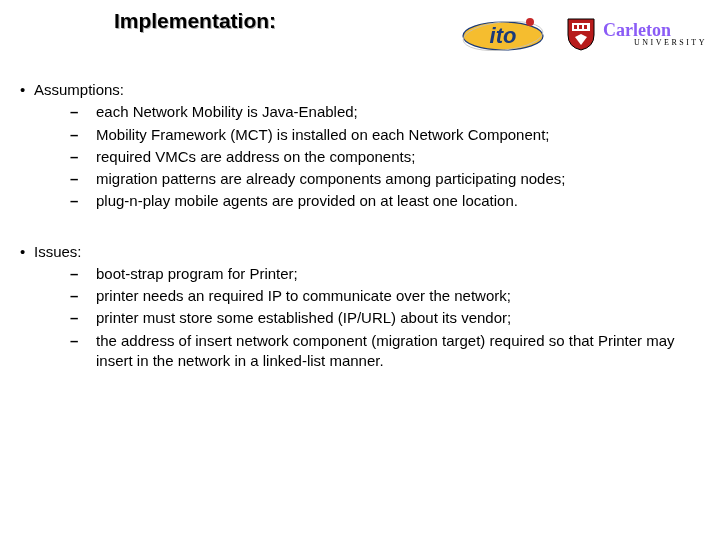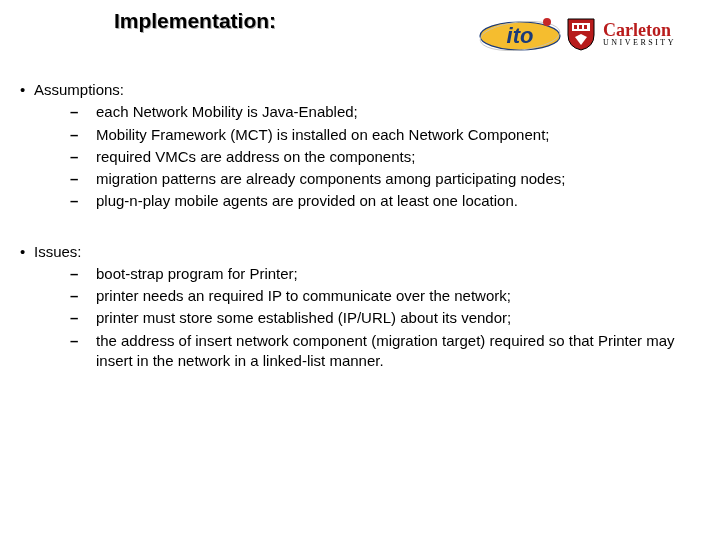--- a/index.html
+++ b/index.html
@@ -35,21 +35,21 @@
     font-size: 21px;
     line-height: 1.25;
     color: #000000;
     text-shadow: 1px 1px 0 #b0b0b0;
   }
   .logos {
     position: absolute;
     right: 15px;
     top: 6px;
     display: flex;
-    gap: 0;
+    gap: 17px;
     align-items: center;
   }
   .ito-logo {
     width: 90px;
     height: 40px;
   }
   .carleton-logo {
     width: 140px;
     height: 40px;
     display: flex;
@@ -62,27 +62,28 @@
   }
   .carleton-text {
     display: flex;
     flex-direction: column;
     line-height: 1;
   }
   .carleton-main {
     font-family: "Times New Roman", serif;
     font-weight: bold;
     font-size: 18px;
-    color: #b91c1c;
+    color: #8b5cf6;
   }
   .carleton-sub {
     font-family: "Times New Roman", serif;
     font-size: 8px;
     letter-spacing: 2.5px;
     color: #000;
+    margin-left: 31px;
   }
   .content {
     position: absolute;
     top: 80px;
     left: 20px;
     right: 20px;
     font-size: 15px;
     line-height: 1.35;
   }
   .section {

